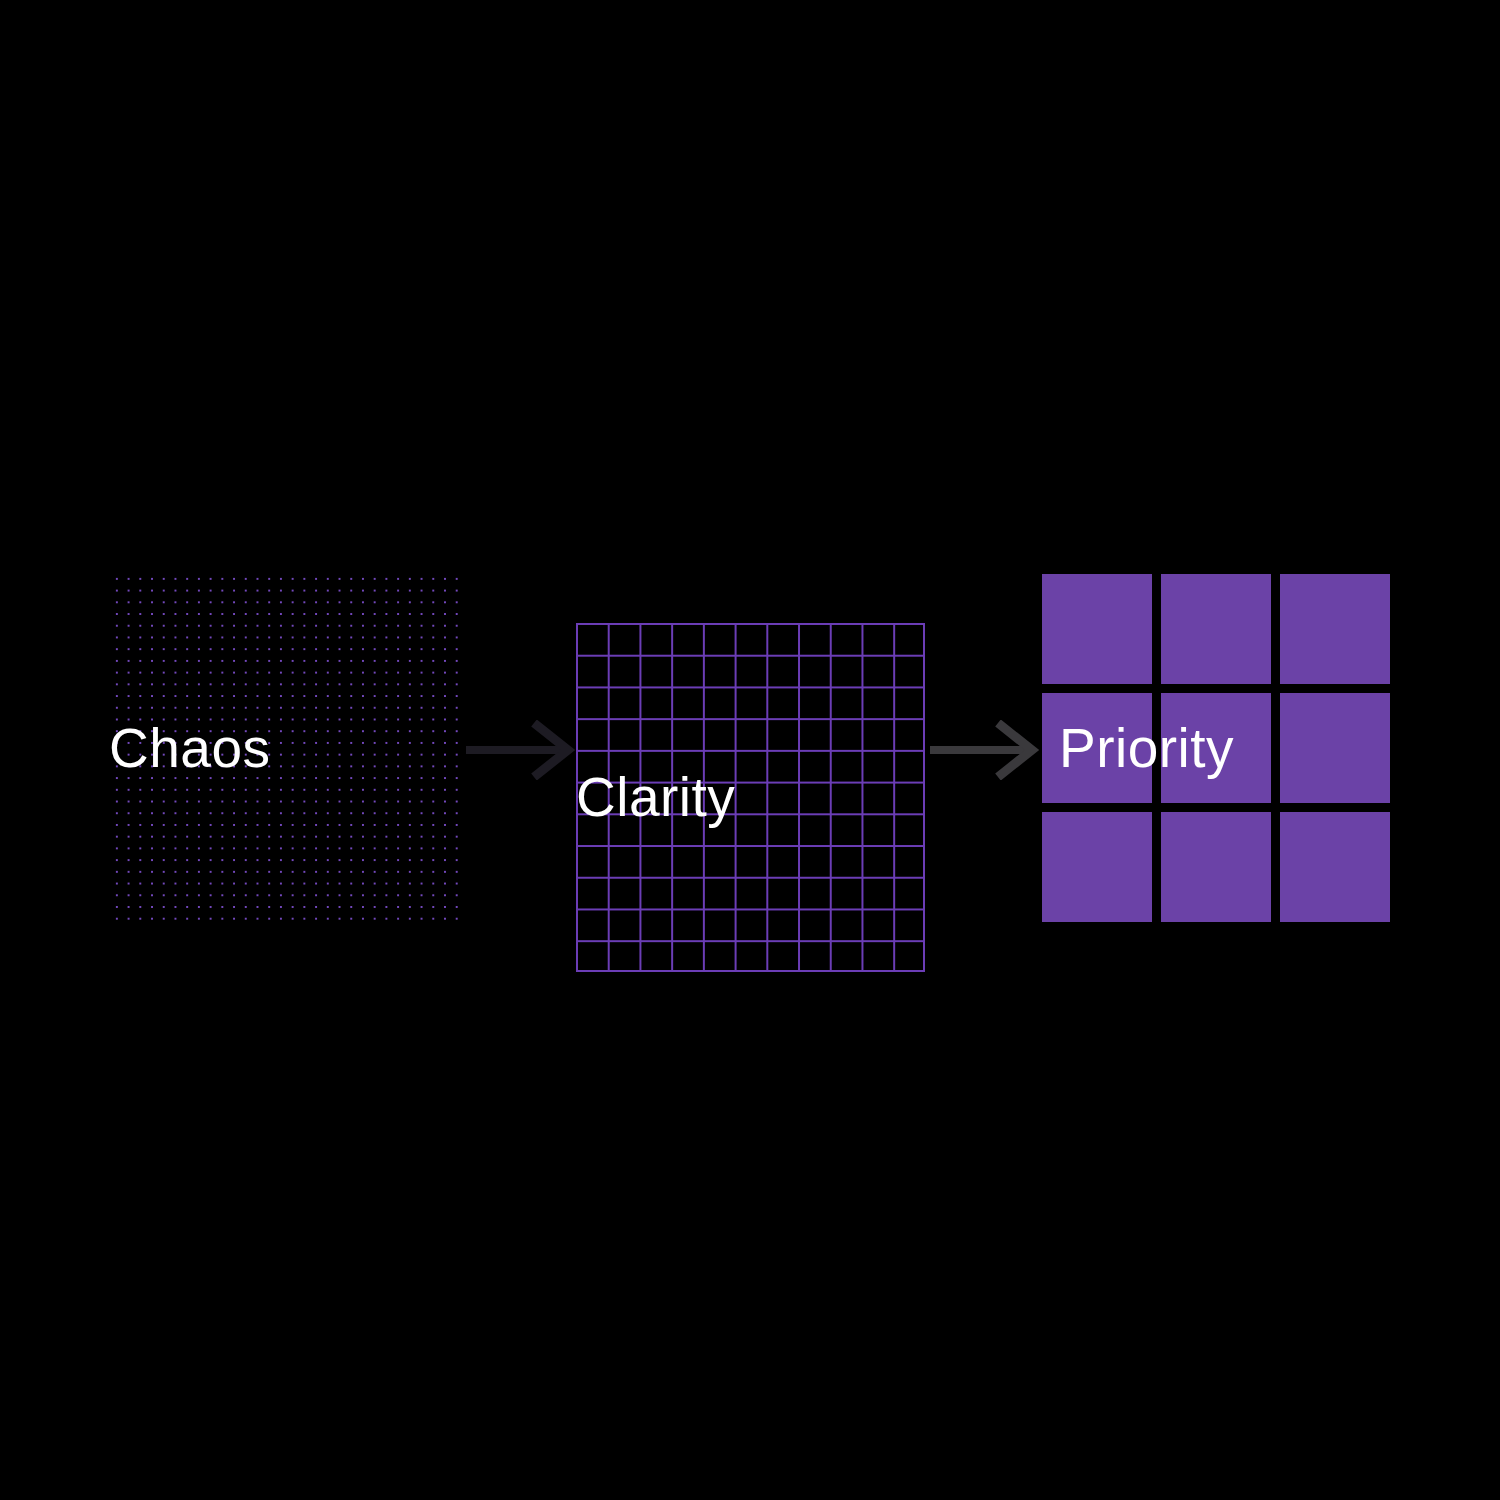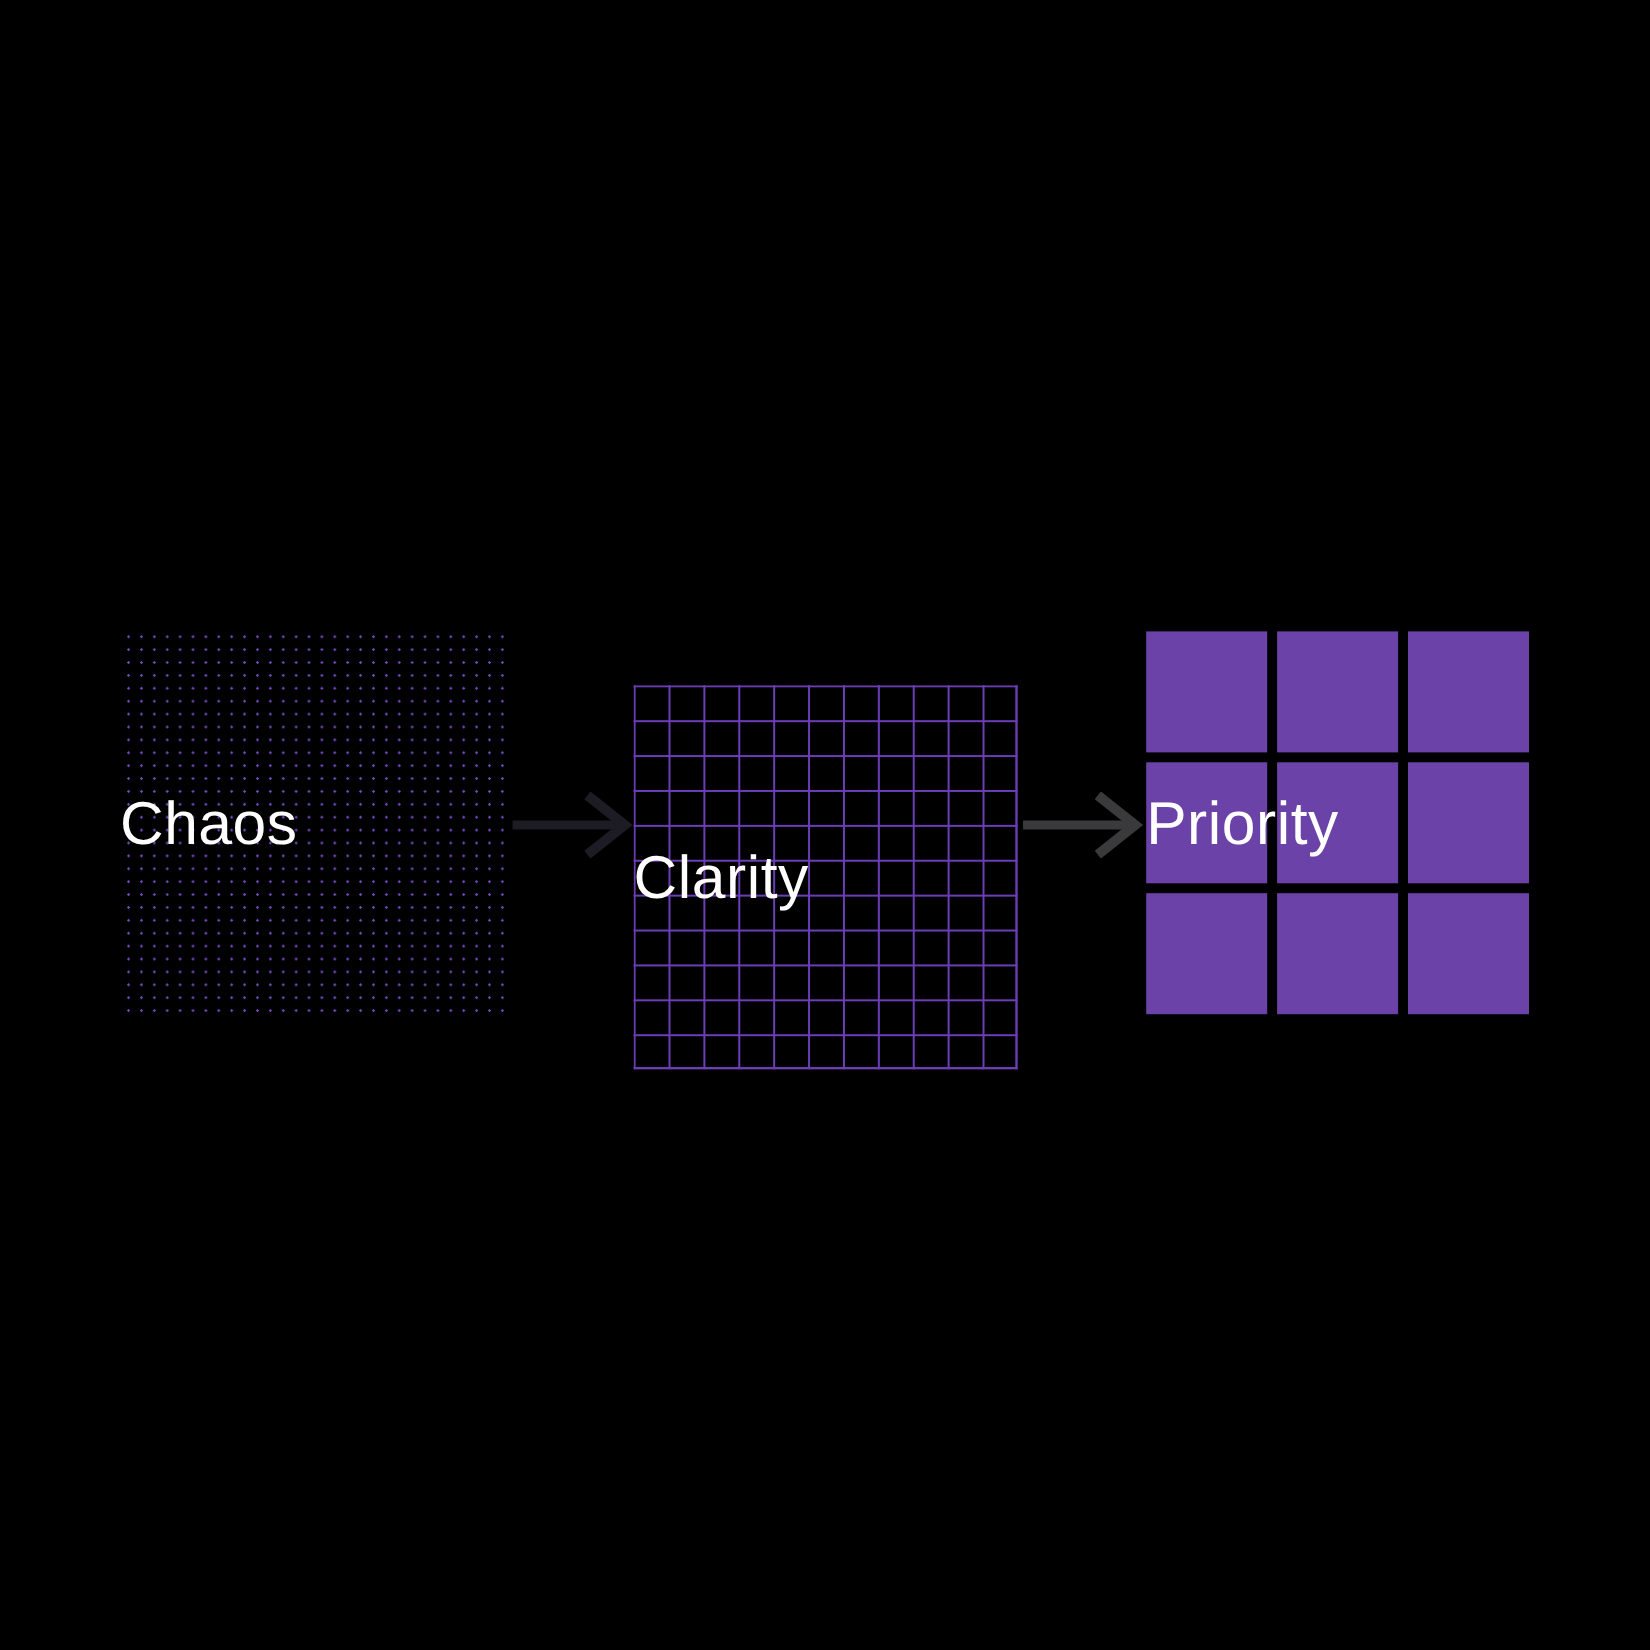--- a/index.html
+++ b/index.html
@@ -48,21 +48,21 @@
       linear-gradient(to right, var(--grid-line, #6b3db6) 2px, transparent 2px),
       linear-gradient(to bottom, var(--grid-line, #6b3db6) 2px, transparent 2px);
     background-size: 2px 100%, 100% 2px, 31.727px 31.727px, 31.727px 31.727px;
     background-position: right top, left bottom, 0 0, 0 0;
     background-repeat: no-repeat, no-repeat, repeat, repeat;
     margin-top: 48px;
   }
   
   .panel-priority {
     left: 1042px; top: 574px;
-    width: 348px; height: 348px;
+    width: 348px; height: 348px; padding-left: 17px;
   }
   .priority-grid {
     position: absolute;
     inset: 0;
     display: grid;
     grid-template-columns: repeat(3, 1fr);
     grid-template-rows: repeat(3, 1fr);
     gap: 9px;
     z-index: 1;
   }

